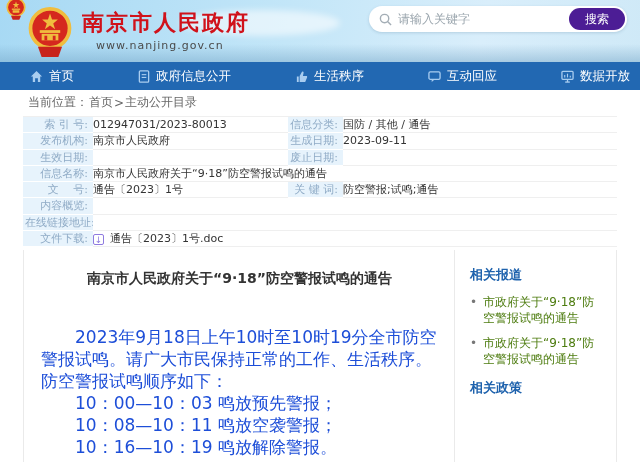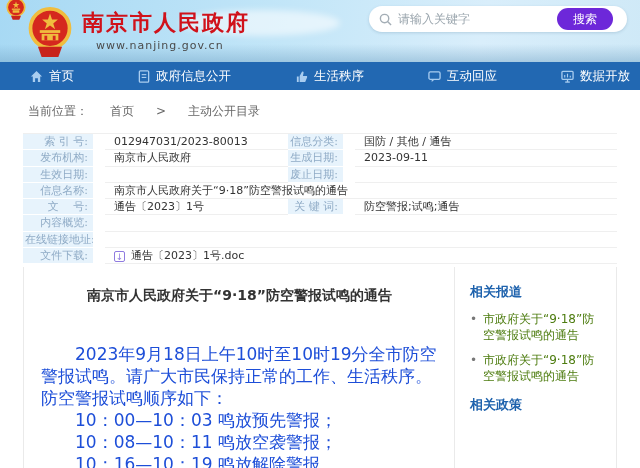--- a/index.html
+++ b/index.html
@@ -18,43 +18,43 @@
   .logo-wrap { position:absolute; left:27px; top:6px; display:flex; align-items:flex-start; cursor:pointer; }
   .emblem { width:46px; height:52px; margin-right:9px; }
   .site-name { color:#d0121b; font-size:22px; font-weight:bold; letter-spacing:2px; line-height:26px; margin-top:4px; }
   .site-url { color:#4a4a4a; font-size:11px; font-weight:normal; letter-spacing:1px; margin-top:3px; padding-left:14px; }
   .search { position:absolute; right:13px; top:6px; width:258px; height:26px; background:#fff;
     border-radius:13px; box-shadow:0 1px 3px rgba(80,120,150,.25); display:flex; align-items:center; }
   .search svg { margin-left:10px; }
   .search input { border:none; outline:none; flex:1; font-size:12px; color:#333;
     padding:0 6px; background:transparent; font-family:inherit; }
   .search input::placeholder { color:#9aa5ad; }
-  .search-btn { width:56px; height:22px; margin-right:14px; border:none; border-radius:11px;
-    background:#6d28d9; color:#fff; font-size:12px; cursor:pointer; font-family:inherit; }
+  .search-btn { width:56px; height:22px; margin-right:2px; border:none; border-radius:11px;
+    background:#4c1d95; color:#fff; font-size:12px; cursor:pointer; font-family:inherit; }
 
   
   .nav { height:28px; background:#2268b2; display:flex; align-items:center; padding-left:30px; }
   .nav-item { display:flex; align-items:center; gap:6px; color:#fff; font-size:12.5px;
     cursor:pointer; white-space:nowrap; }
   .nav-item svg { flex:none; }
   .nav-sep { width:1px; height:13px; background:rgba(255,255,255,.28); margin:0 32px; }
 
   
-  .breadcrumb { height:42px; display:flex; align-items:center; padding-left:28px;
-    font-size:12px; color:#666; gap:22px; background:#fff; }
+  .breadcrumb { height:25px; display:flex; align-items:center; padding-left:28px;
+    font-size:12px; color:#666; gap:1px; background:#fff; }
   .crumb { cursor:pointer; }
 
   
   .meta-table { margin:1px 23px 0 23px; display:grid; grid-template-columns:70px 195px 55px 1fr;
     border-top:1px solid #efefef; }
   .m-label { background:#e7f3fc; color:#8fabc6; font-size:11px; text-align:right;
     padding:0 5px 4px 2px; height:16.3px; line-height:16.3px; border-bottom:1px solid #fff;
     white-space:nowrap; overflow:hidden; }
-  .m-value { color:#333; font-size:11px; padding-left:9px; height:16.3px; line-height:16.3px;
-    border-bottom:1px solid #efefef; white-space:nowrap; overflow:hidden;margin-left:12px; }
+  .m-value { color:#333; font-size:11px; padding-left:0; height:16.3px; line-height:16.3px;
+    border-bottom:1px solid #efefef; white-space:nowrap; overflow:hidden; }
   .span3 { grid-column:2 / 5; }
   .file-link { display:flex; align-items:center; gap:6px; cursor:pointer; color:#333; }
   .dl-icon { width:11px; height:11px; border:1px solid #8f7be0; border-radius:2px;
     color:#8f7be0; font-size:9px; line-height:10px; text-align:center; display:inline-block; }
 
   
   .panel { margin:3px 23px 0 23px; display:flex; border-left:1px solid #eaeaea;
     border-right:1px solid #eaeaea; height:212px; }
   .article { width:431px; border-right:1px solid #eaeaea; padding:18px 16px 0 17px; }
   .doc-title { text-align:center; font-size:14px; font-weight:bold; color:#333; line-height:20px; }

